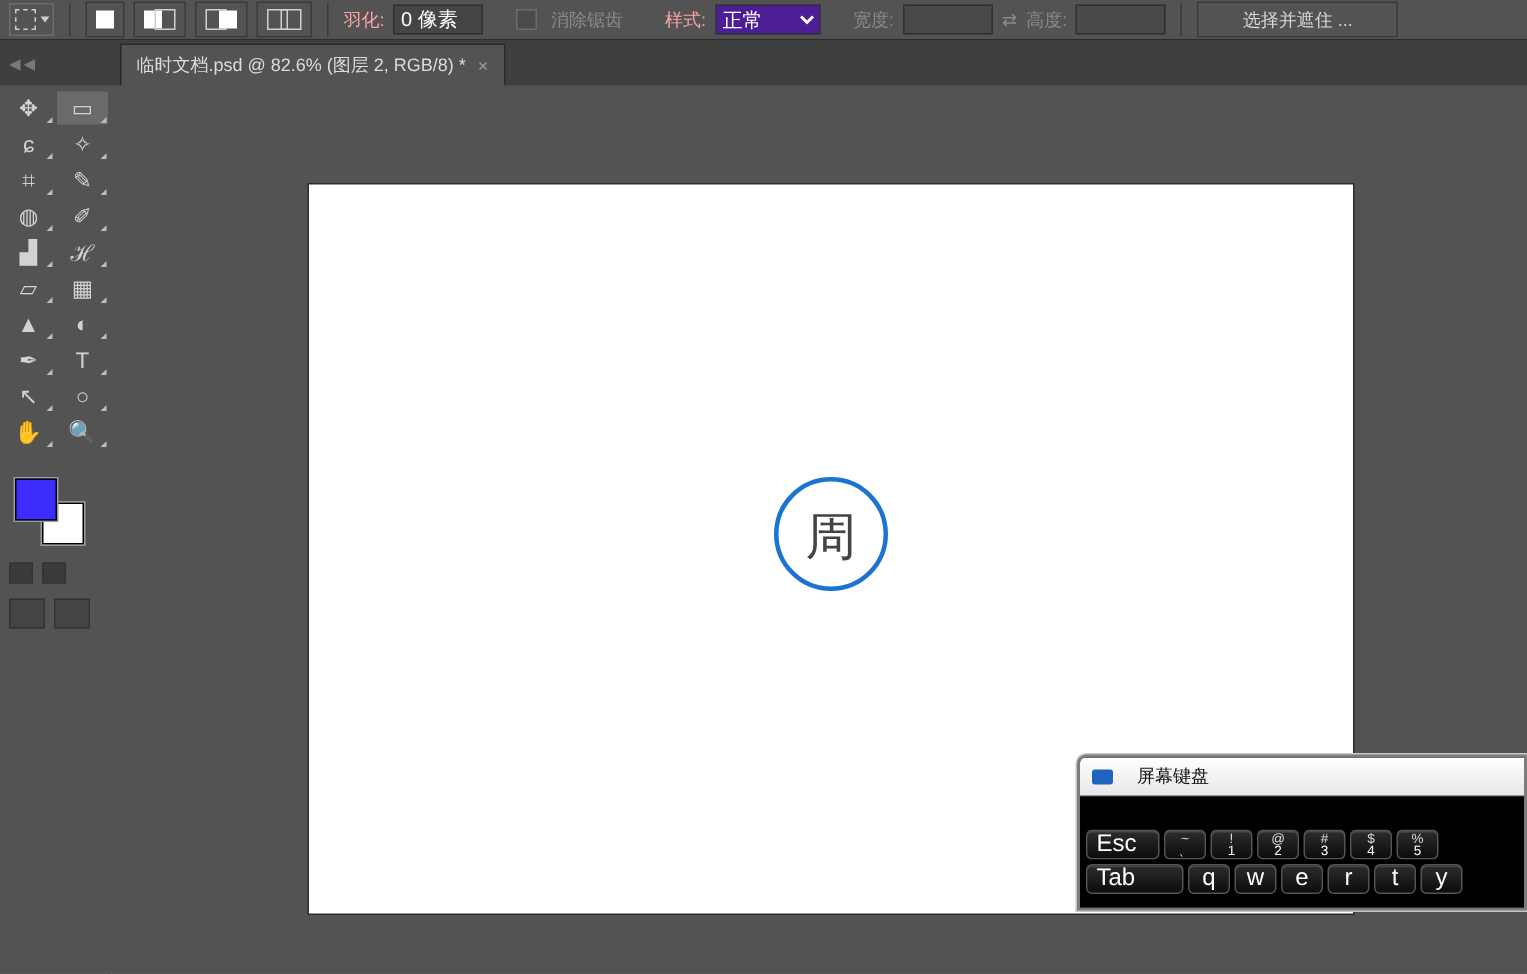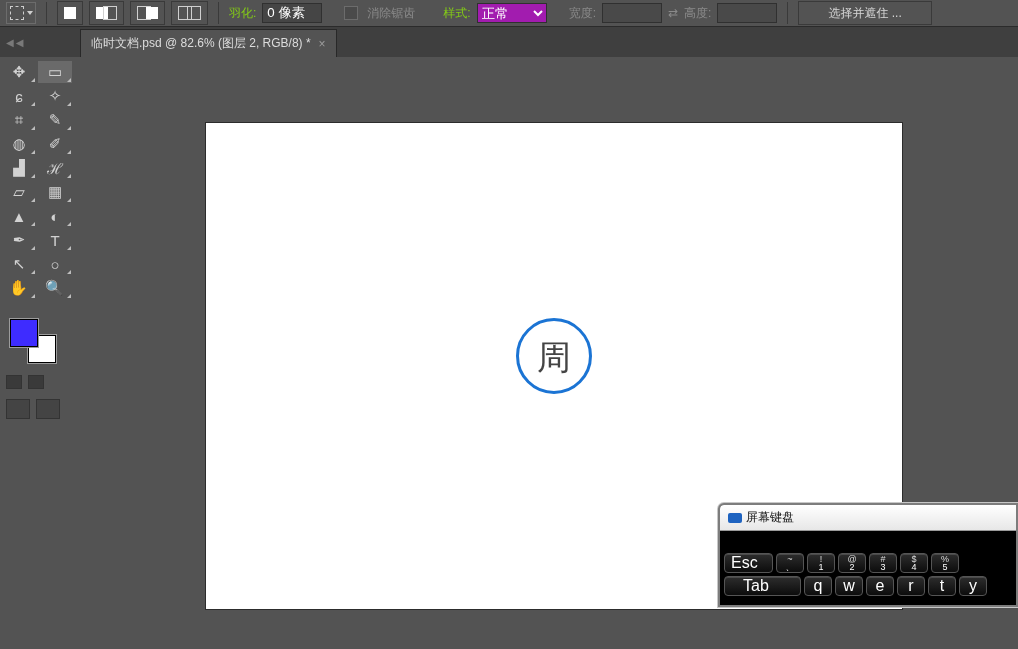--- a/index.html
+++ b/index.html
@@ -1,33 +1,33 @@
 <!DOCTYPE html>
 <html><head>
 <meta charset="utf-8">
 <style>
   html,body{margin:0;padding:0;background:#535353;width:1018px;height:649px;overflow:hidden;font-family:"Microsoft YaHei",Arial,sans-serif;color:#d6d6d6;font-size:12px}
   .topbar{height:26px;background:#535353;border-bottom:1px solid #2b2b2b;display:flex;align-items:center;padding:0 6px;gap:6px}
   .tb-btn{height:20px;padding:1px 6px;background:#535353;border:1px solid #3a3a3a;display:inline-flex;align-items:center;justify-content:center;color:#d6d6d6}
   .tb-sep{width:1px;height:22px;background:#3a3a3a;margin:0 4px}
-  .tb-label{color:#84cc16}
+  .tb-label{color:#fca5a5}
   .tb-label.dis{color:#8a8a8a}
   .tb-input{background:#454545;border:1px solid #303030;color:#fff;height:18px;padding:0 4px;width:50px}
   .tb-input.dis{background:#494949;color:#888}
   .sq{width:12px;height:12px;display:inline-block}
   .sq.f{background:#fff}
   .sq.o{border:1px solid #cfcfcf}
 
   
   .tool-icon{width:28px;height:20px;border:1px solid #6c6c6c;display:flex;align-items:center;justify-content:center;gap:3px;background:#535353}
   .tool-icon .dashed{width:12px;height:12px;border:1px dashed #cfcfcf}
   .tool-icon .drop{width:0;height:0;border-left:3px solid transparent;border-right:3px solid transparent;border-top:4px solid #cfcfcf}
 
   .ck{width:12px;height:12px;border:1px solid #6c6c6c;background:#4a4a4a;display:inline-block;margin-right:3px}
-  select.tb-sel{background:#a21caf;border:1px solid #303030;color:#fff;height:20px;width:70px}
+  select.tb-sel{background:#4c1d95;border:1px solid #303030;color:#fff;height:20px;width:70px}
   .swap-ic{color:#8a8a8a}
   .tb-wide{padding:1px 29px}
 
   .tabstrip{height:30px;background:#3f3f3f;border-bottom:1px solid #282828;display:flex;align-items:flex-end;padding-left:80px;position:relative}
   .handle{position:absolute;left:6px;top:10px;color:#797979;font-size:10px;letter-spacing:2px}
   .tab{background:#535353;border:1px solid #282828;border-bottom:none;padding:5px 10px;color:#dcdcdc;display:flex;align-items:center;gap:8px}
   .tab .x{color:#9c9c9c;cursor:pointer}
 
   .main{position:absolute;left:0;top:57px;right:0;bottom:0;background:#535353}
   .toolbox{position:absolute;left:0;top:0;width:72px;bottom:0;background:#535353;border-right:1px solid #2b2b2b}
@@ -42,29 +42,29 @@
   .mini .m{width:14px;height:12px;border:1px solid #333;background:#3a3a3a}
   .bot{display:flex;gap:6px;margin:4px 6px}
   .bot .b{width:22px;height:18px;border:1px solid #333;background:#444}
 
   .canvas-wrap{position:absolute;left:72px;top:0;right:0;bottom:0;background:#535353}
   .canvas{position:absolute;left:134px;top:66px;width:696px;height:486px;background:#fff;box-shadow:0 0 0 1px #2c2c2c}
   .logo{position:absolute;left:50%;top:48%;transform:translate(-50%,-50%);width:70px;height:70px;border:3px solid #1b74d4;border-radius:50%;display:flex;align-items:center;justify-content:center}
   .logo span{font-size:34px;color:#444;font-weight:400;font-family:"SimSun","Songti SC",serif;position:relative;top:2px}
 
   .osk{position:absolute;right:0;bottom:42px;width:296px;background:#000;border:2px solid #7c7c7c;border-radius:6px 0 0 0;overflow:hidden;box-shadow:0 0 0 1px #c7c7c7}
-  .osk-title{background:linear-gradient(#fff,#e7e7e7);color:#111;padding:4px 8px;font-size:12px;display:flex;align-items:center;gap:4px;border-bottom:1px solid #9a9a9a}
+  .osk-title{background:linear-gradient(#fff,#e7e7e7);color:#111;padding:4px 8px;font-size:12px;display:flex;align-items:center;gap:16px;border-bottom:1px solid #9a9a9a}
   .osk-title .ic{width:14px;height:10px;background:#1e63c0;border-radius:2px}
   .osk-body{background:#000;padding:22px 4px 6px 4px}
   .krow{display:flex;gap:3px;margin-bottom:3px;overflow:hidden}
   .key{background:linear-gradient(#2d2d2d,#0c0c0c);border:1px solid #555;border-radius:4px;color:#fff;font-size:16px;height:18px;display:flex;align-items:center;justify-content:center;padding:0 5px;min-width:16px;flex:0 0 auto;box-shadow:inset 0 1px 0 #4a4a4a}
   .key.sup{flex-direction:column;line-height:8px;font-size:9px;justify-content:center}
   .key.sup .u{font-size:9px;color:#ddd}
   .key.w1{min-width:36px;justify-content:flex-start;padding-left:6px}
-  .key.w2{min-width:52px;justify-content:flex-start;padding-left:18px}
+  .key.w2{min-width:52px;justify-content:flex-start;padding-left:6px}
   .key.w3{min-width:70px;justify-content:flex-start;padding-left:6px}
   .key.w4{min-width:94px;justify-content:flex-start;padding-left:6px}
   .key.win{font-weight:bold}
 </style>
 </head>
 <body>
 
 <div class="topbar">
   <div class="tool-icon">
     <span class="dashed"></span>

